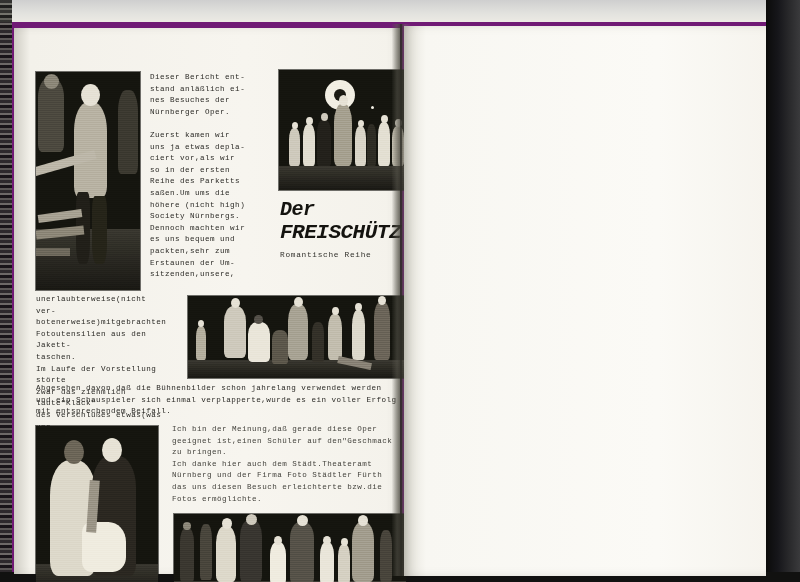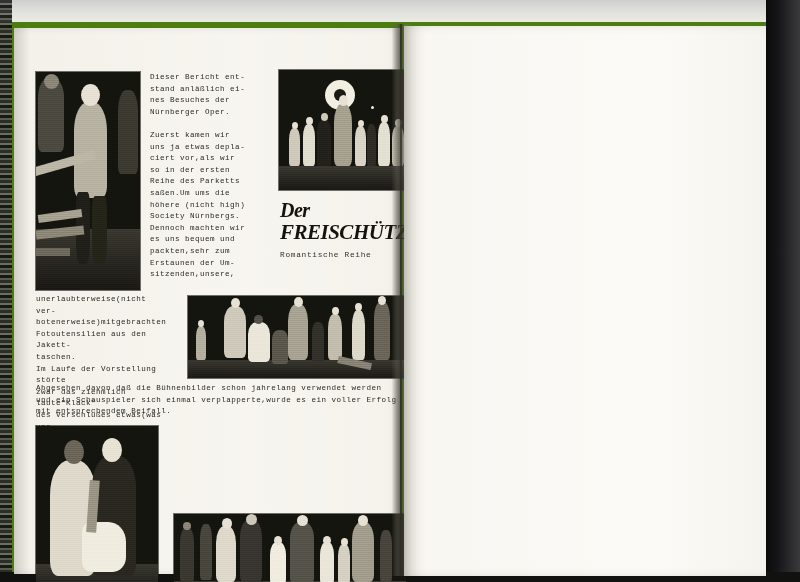--- a/index.html
+++ b/index.html
@@ -12,21 +12,21 @@
     height: 582px;
     overflow: hidden;
     font-family: "Liberation Mono", "DejaVu Sans Mono", monospace;
   }
 
   
   #spread {
     position: relative;
     width: 800px;
     height: 582px;
-    background: #4d7c0f;
+    background: #701a75;
     overflow: hidden;
   }
 
   
   .scan-edge-left {
     position: absolute;
     left: 0; top: 0;
     width: 12px; height: 582px;
     background:
       repeating-linear-gradient(
@@ -108,21 +108,21 @@
     font-family: "Liberation Mono", "DejaVu Sans Mono", monospace;
     font-size: 7.6px;
     line-height: 11.6px;
     letter-spacing: .45px;
     color: #2b2a26;
     white-space: pre-wrap;
   }
   .tw.faint { color: #45443e; }
 
   .headline {
-    font-family: Liberation Serif, serif;
+    font-family: Liberation Mono, monospace;
     font-weight: 700;
     font-style: italic;
     color: #14130f;
     letter-spacing: -0.5px;
   }
 
   
   #photo-freischuetz-hunter {
     position: absolute;
     left: 22px; top: 44px;
@@ -356,20 +356,27 @@
       <div class="floor" style="top:82%;height:18%"></div>
       <div class="fg-body" style="left:14px;top:34px;width:46px;height:116px;background:#ded9cb"></div>
       <div class="fg-head" style="left:28px;top:14px;width:20px;height:24px;background:#6d6759"></div>
       <div class="fg-dark" style="left:56px;top:30px;width:44px;height:120px;background:#2b2821"></div>
       <div class="fg-head" style="left:66px;top:12px;width:20px;height:24px;background:#e7e3d6"></div>
       <div class="fg-body" style="left:46px;top:96px;width:44px;height:50px;background:#f0ece0;border-radius:20% 40% 30% 20%"></div>
       <div class="beam" style="left:52px;top:54px;width:10px;height:52px;background:#9c9688;transform:rotate(4deg)"></div>
       <div class="grain"></div>
     </div>
 
+    <div class="tw faint" id="col-thanks">Ich bin der Meinung,daß gerade diese Oper
+geeignet ist,einen Schüler auf den"Geschmack
+zu bringen.
+Ich danke hier auch dem Städt.Theateramt
+Nürnberg und der Firma Foto Städtler Fürth
+das uns diesen Besuch erleichterte bzw.die
+Fotos ermöglichte.</div>
 
     <div class="photo" id="photo-ensemble-bottom">
       <div class="floor" style="top:84%;height:16%"></div>
       <div class="fg-dark" style="left:6px;top:14px;width:14px;height:54px;background:#3b3830"></div>
       <div class="fg-head" style="left:9px;top:8px;width:8px;height:8px;background:#8d887a"></div>
       <div class="fg-dark" style="left:26px;top:10px;width:12px;height:56px;background:#4a463d"></div>
       <div class="fg-body" style="left:42px;top:12px;width:20px;height:56px;background:#ded9cb"></div>
       <div class="fg-head" style="left:48px;top:4px;width:10px;height:11px;"></div>
       <div class="fg-dark" style="left:66px;top:6px;width:22px;height:62px;background:#393630"></div>
       <div class="fg-head" style="left:72px;top:0px;width:11px;height:11px;background:#cfcabd"></div>

